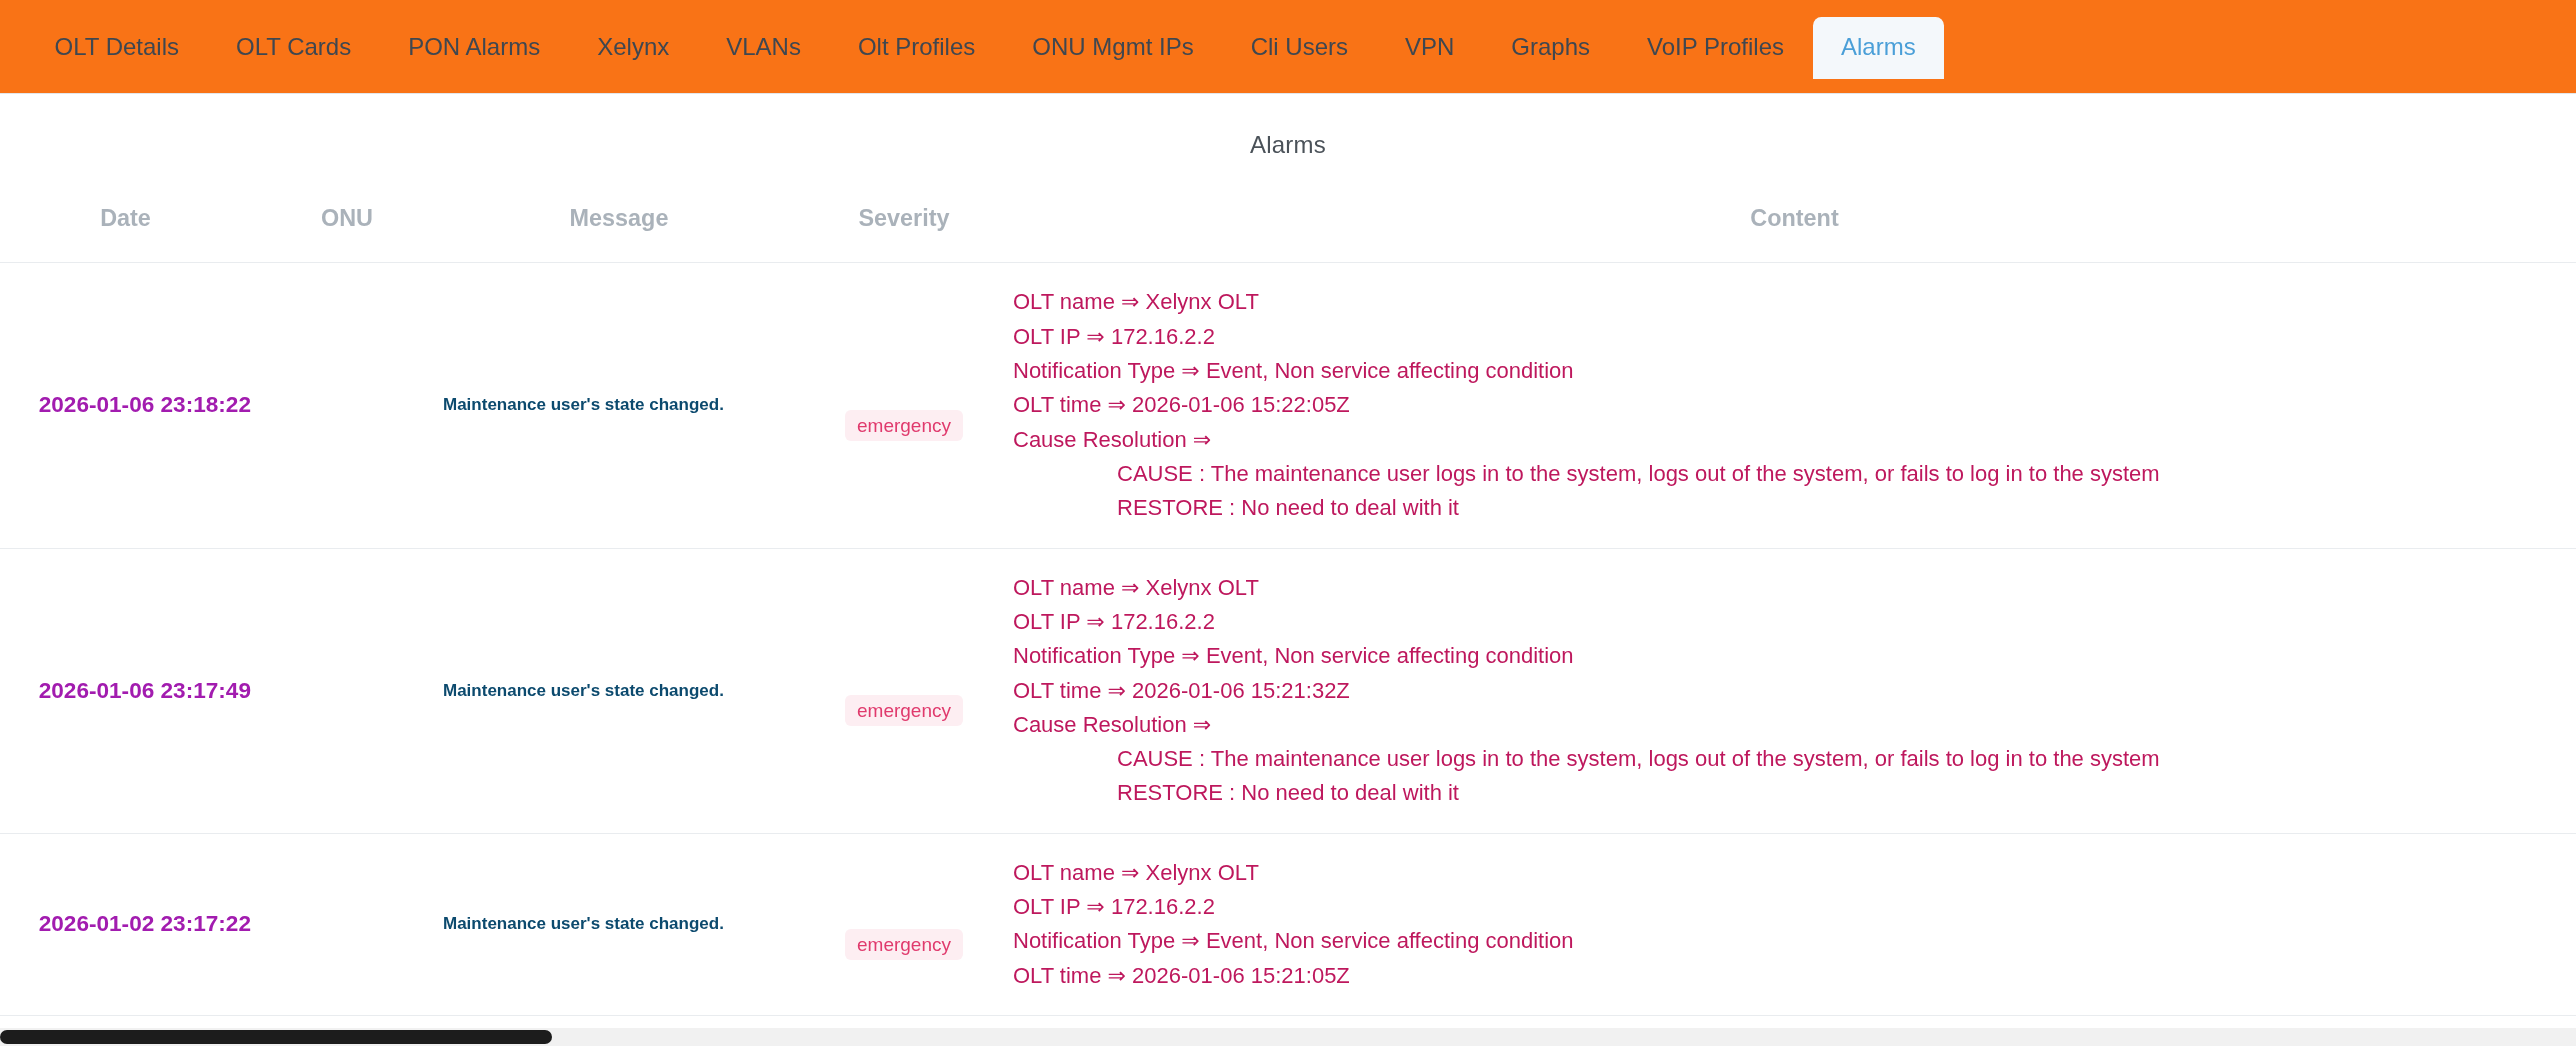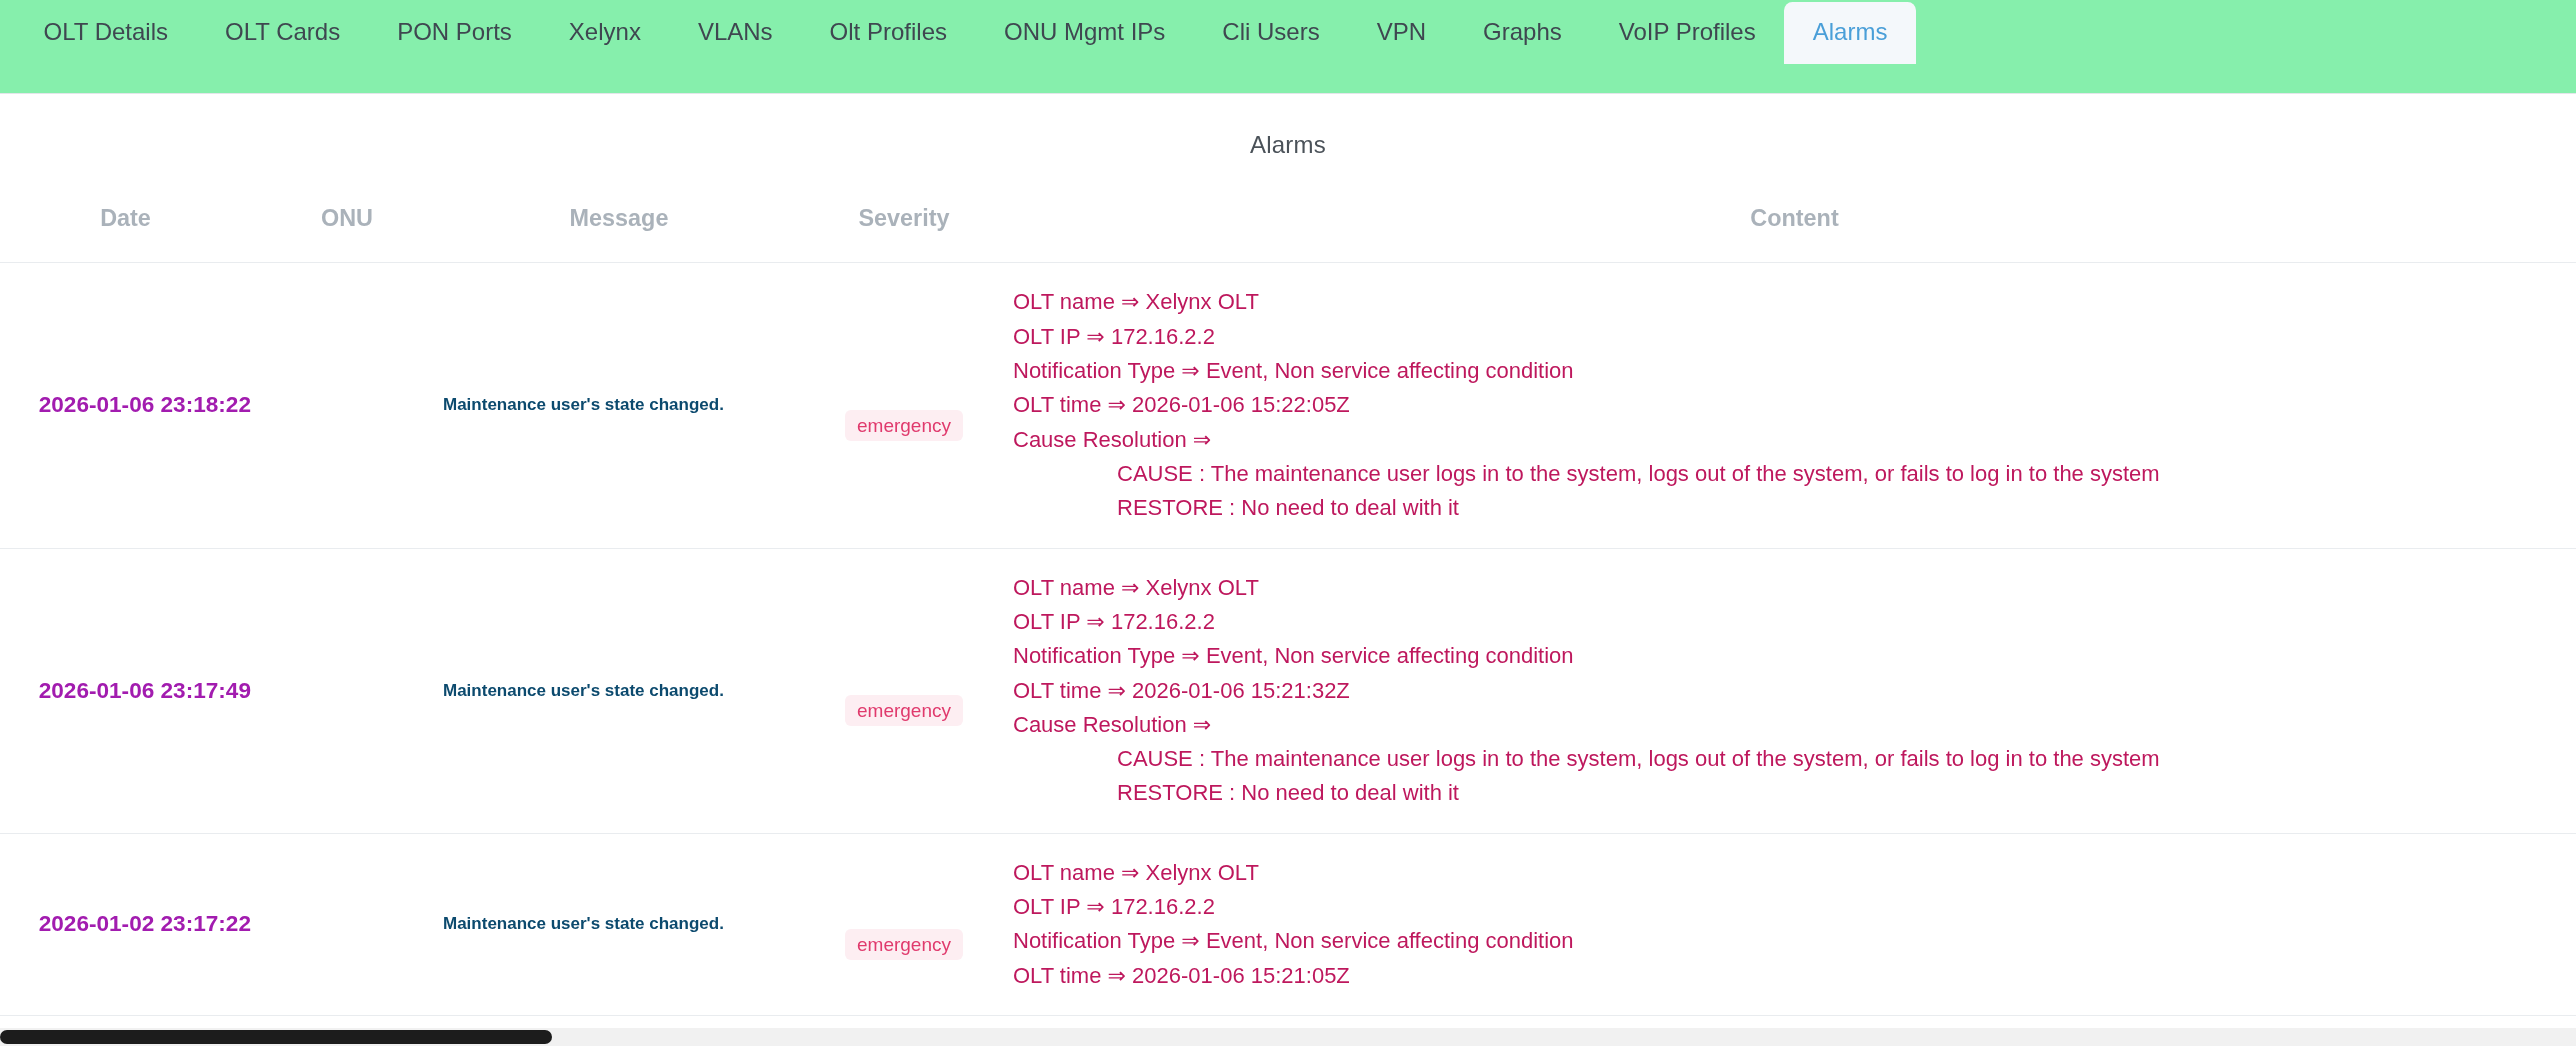--- a/index.html
+++ b/index.html
@@ -12,25 +12,25 @@
   body {
     width: 2576px;
     height: 1046px;
     overflow: hidden;
     position: relative;
   }
 
   
   .tabbar {
     display: flex;
-    align-items: flex-start;
+    align-items: center;
     height: 94px;
-    padding-left: 15px;
+    padding-left: 26px;
     border-bottom: 1.7px solid #e3e6ea;
-    background: #86efac;
+    background: #f97316;
   }
   .tab {
     font-size: 24px;
     color: #3f4750;
     padding: 18.4px 28.5px 20px 28.5px;
     line-height: 1;
     white-space: nowrap;
     cursor: pointer;
     border-radius: 8.4px 8.4px 0 0;
     position: relative;
@@ -137,21 +137,21 @@
     background: #1c1c1c;
     border-radius: 7.5px;
   }
 </style>
 </head>
 <body>
 
 <div class="tabbar">
   <div class="tab">OLT Details</div>
   <div class="tab">OLT Cards</div>
-  <div class="tab">PON Ports</div>
+  <div class="tab">PON Alarms</div>
   <div class="tab">Xelynx</div>
   <div class="tab">VLANs</div>
   <div class="tab">Olt Profiles</div>
   <div class="tab">ONU Mgmt IPs</div>
   <div class="tab">Cli Users</div>
   <div class="tab">VPN</div>
   <div class="tab">Graphs</div>
   <div class="tab">VoIP Profiles</div>
   <div class="tab active">Alarms</div>
 </div>

